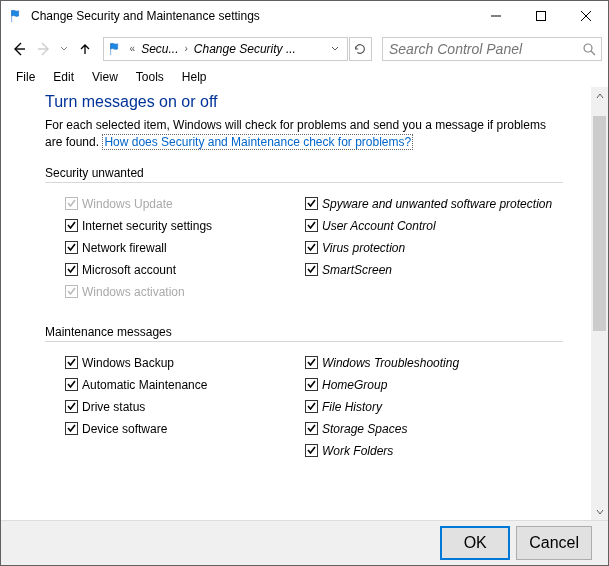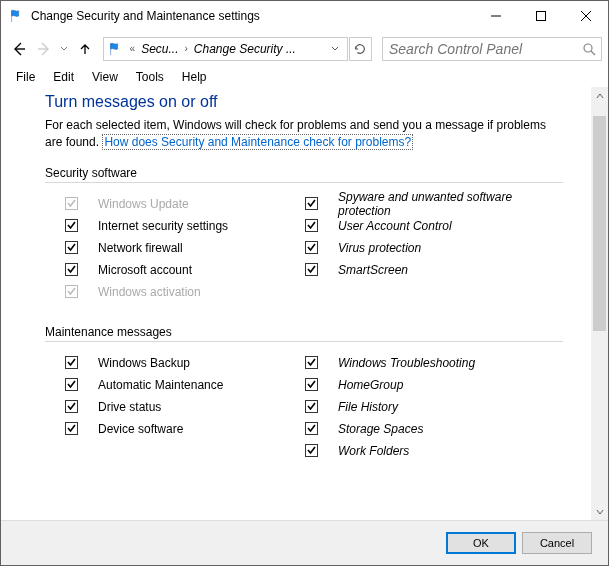--- a/index.html
+++ b/index.html
@@ -34,29 +34,29 @@
     .scroll-thumb { position: absolute; left: 2px; right: 2px; top: 12px; height: 215px; background: #ccc; }
     h1.pagetitle { color: #003399; font-size: 16px; font-weight: normal; margin-bottom: 6px; }
     .desc { font-size: 12px; color: #000; line-height: 1.45; margin-bottom: 14px; }
     .desc a { color: #0066cc; text-decoration: none; border: 1px dotted #666; padding: 0 1px; }
     .section-title { font-size: 12px; color: #000; margin-bottom: 2px; }
     .section-rule { border: none; border-top: 1px solid #d8d8d8; margin-bottom: 10px; }
     .checks { display: flex; margin-bottom: 22px; }
     .col { flex: 1; }
     .col.left { padding-left: 20px; flex: 0 0 260px; }
     .col.right { padding-left: 0; font-style: italic; }
-    .chk { display: flex; align-items: center; height: 22px; gap: 20px; }
+    .chk { display: flex; align-items: center; height: 22px; gap: 4px; }
     .chk .box { width: 13px; height: 13px; border: 1px solid #333; display: flex; align-items: center; justify-content: center; background: #fff; }
     .chk.disabled .box { border-color: #bbb; background: #fff; }
     .chk .box svg { display: block; }
     .chk.disabled .box svg path { stroke: #bbb; }
     .chk .lbl { font-size: 12px; }
     .chk.disabled .lbl { color: #aaa; }
     .footer { position: absolute; bottom: 0; left: 0; right: 0; height: 45px; background: #f0f0f0; border-top: 1px solid #ddd; display: flex; align-items: center; justify-content: flex-end; padding-right: 16px; gap: 6px; }
-    .btn { min-width: 70px; height: 22px; border: 1px solid #adadad; background: #e1e1e1; font-size: 11px; display: flex; align-items: center; justify-content: center; padding: 0 12px; cursor: pointer; }
+    .btn { min-width: 70px; height: 34px; border: 1px solid #adadad; background: #e1e1e1; font-size: 16px; display: flex; align-items: center; justify-content: center; padding: 0 12px; cursor: pointer; }
     .btn.default { border: 2px solid #0078d7; background: #e1e1e1; }
     .flag-svg { width: 14px; height: 14px; }
   </style>
 </head>
 <body>
 
 <div class="titlebar">
   <span class="flag">
     <svg class="flag-svg" viewBox="0 0 16 16">
         <path d="M3 1 L3 15 M3 2 Q5 1 7 2 Q9 3 11 2 L11 8 Q9 9 7 8 Q5 7 3 8 Z" fill="#1e88e5" stroke="#1565c0" stroke-width="0.6"></path>
@@ -147,21 +147,21 @@
 </div>
 
 <div class="content-wrap">
   <div class="content">
     <h1 class="pagetitle">Turn messages on or off</h1>
     <p class="desc">
       <span>For each selected item, Windows will check for problems and send you a message if problems are found. </span><a href="#">How does Security and Maintenance check for problems?</a>
     </p>
 
     <div>
-      <div class="section-title">Security software</div>
+      <div class="section-title">Security unwanted</div>
       <hr class="section-rule">
       <div class="checks">
         <div class="col left" id="sec-left">
             <div class="chk disabled">
               <span class="box">
                 <svg width="11" height="11">
                   <path d="M2 5 L4.5 8 L9 2" fill="none" stroke="#000" stroke-width="1.6"></path>
                 </svg>
               </span>
               <span class="lbl">Windows Update</span>

